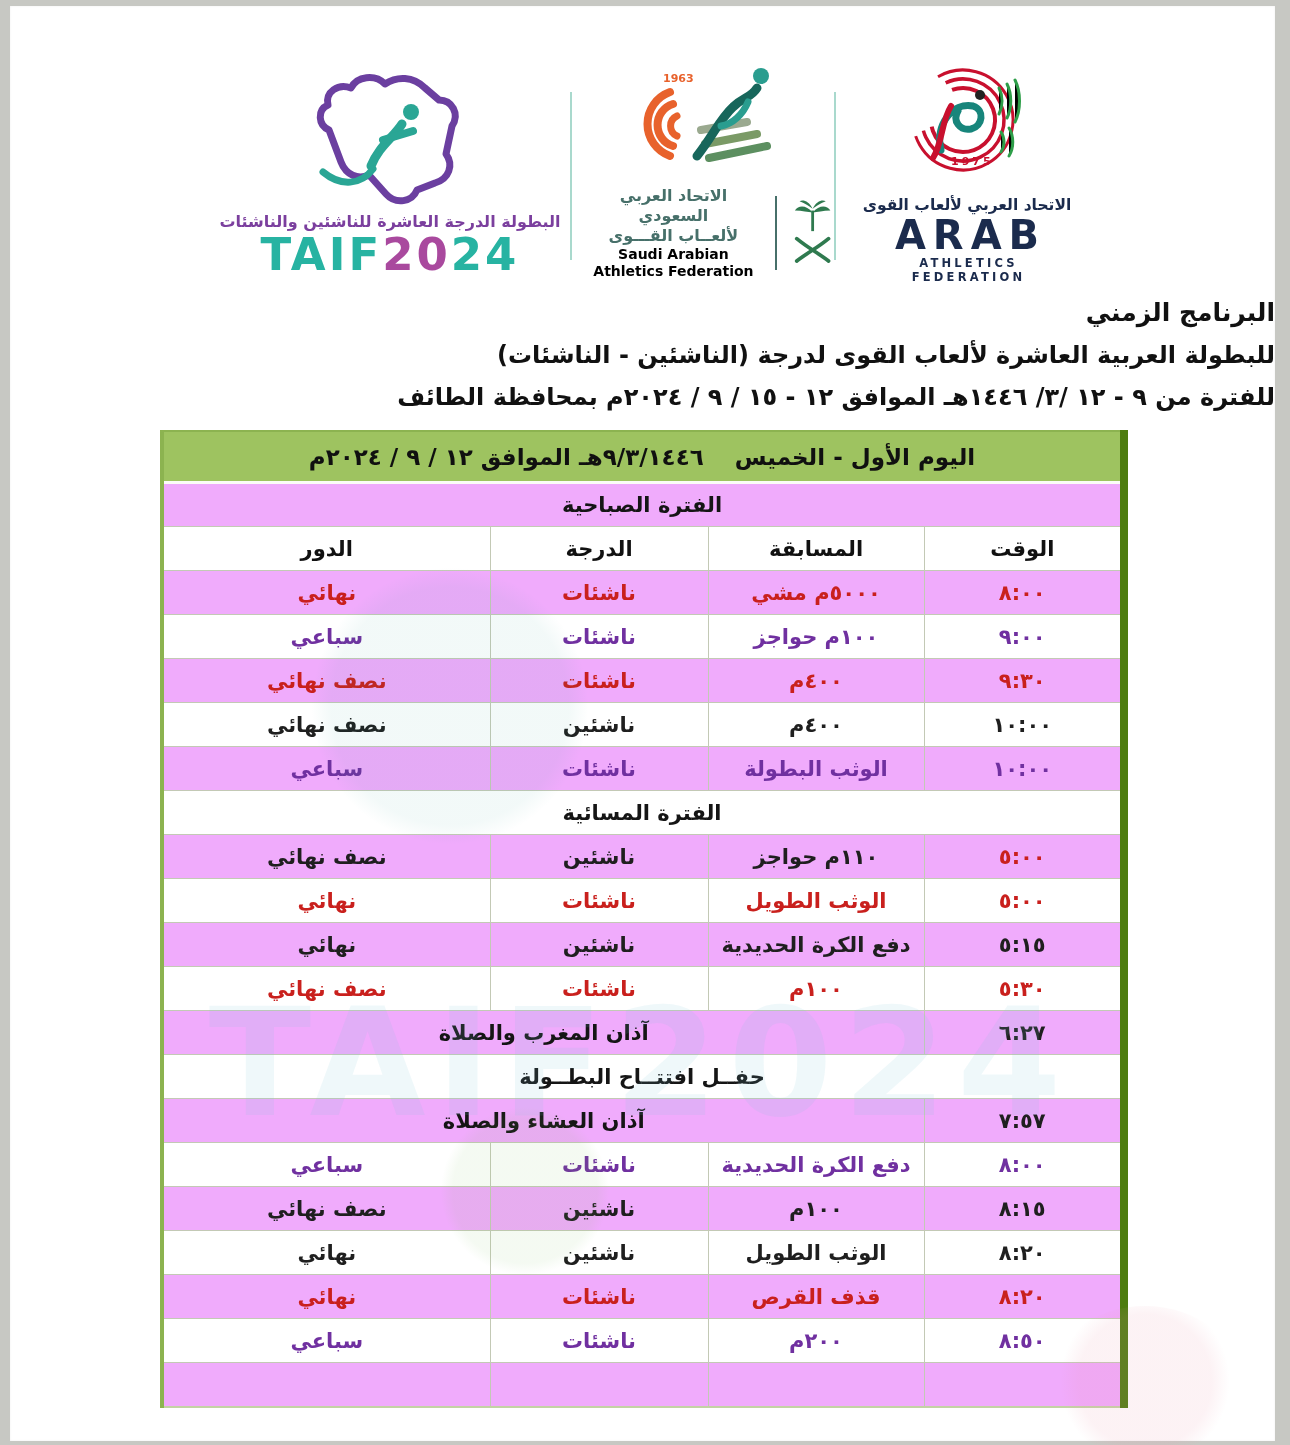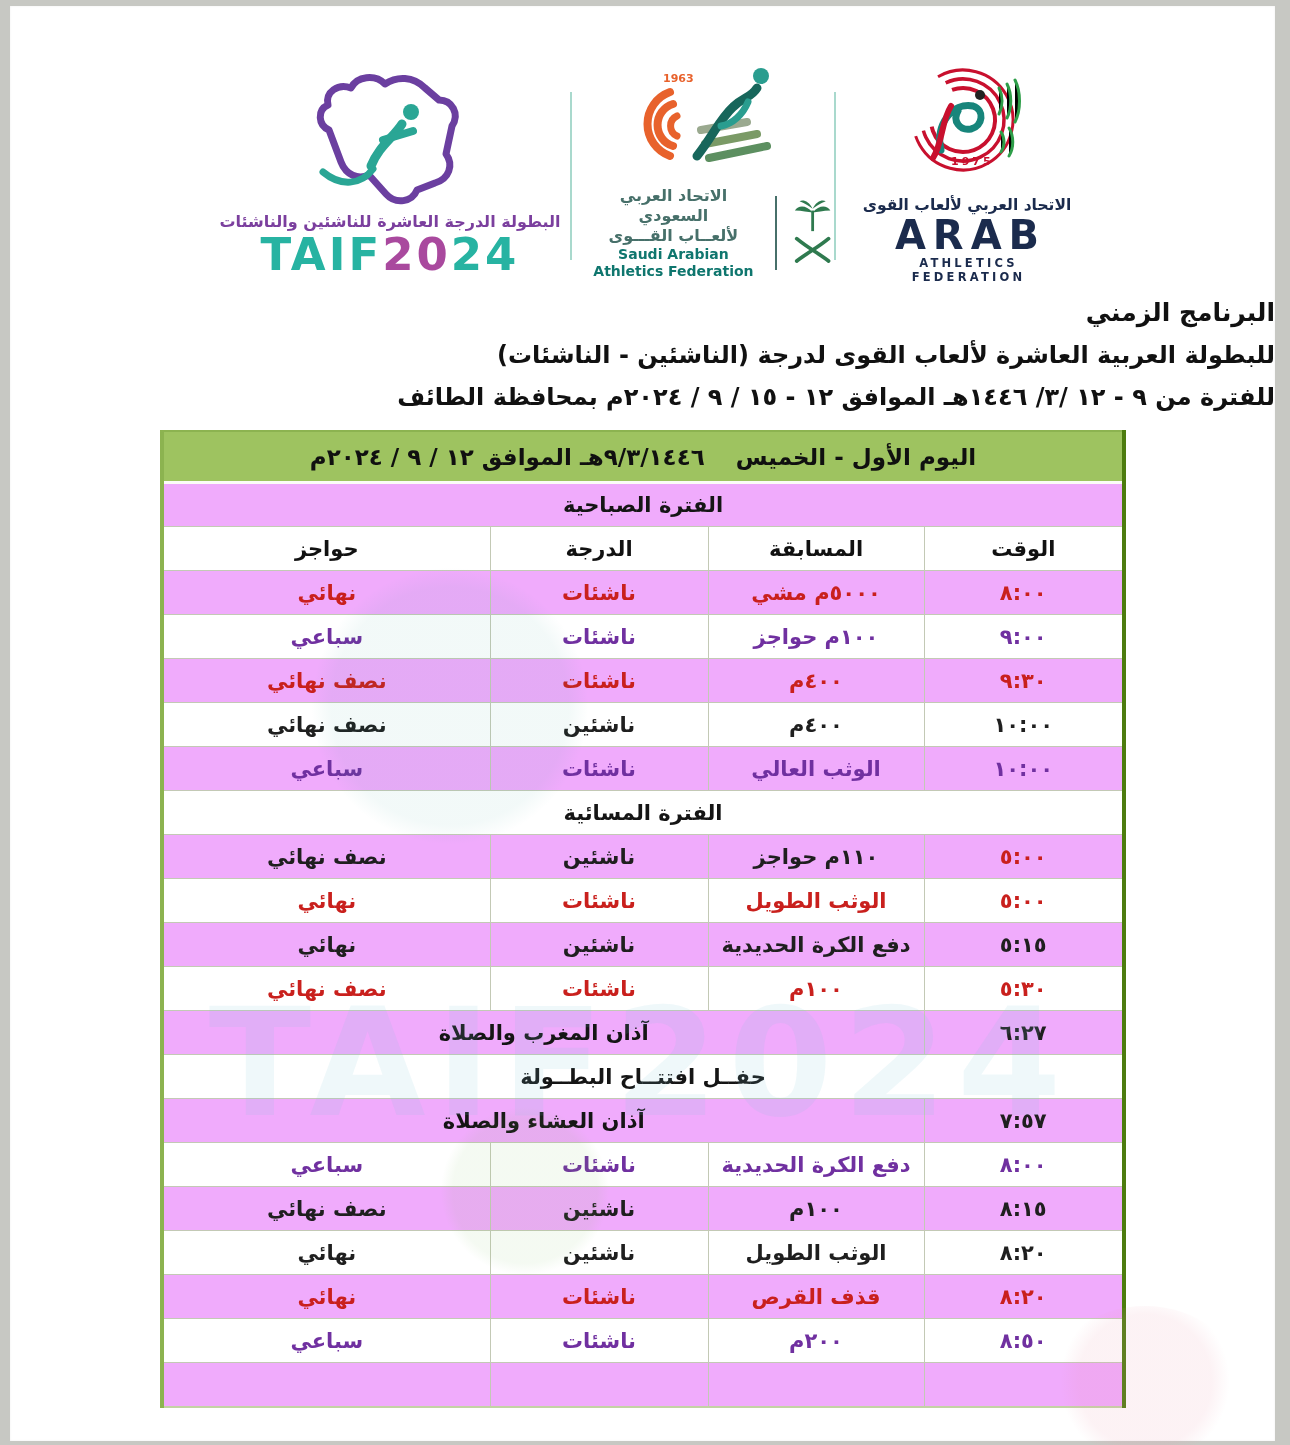--- a/index.html
+++ b/index.html
@@ -20,21 +20,21 @@
   .taif-tagline{font-size:16px;font-weight:bold;color:#7b3f9e;direction:rtl;margin-top:2px;}
   .taif-word{font-size:45px;font-weight:bold;letter-spacing:3px;line-height:1.05;}
   .wm-teal{color:#27b3a2;} .wm-magenta{color:#a9499e;}
   .vdivider{position:absolute;width:2px;background:#a9d9cd;}
   .vdiv-left{left:560px;top:86px;height:168px;}
   .vdiv-right{left:824px;top:86px;height:168px;}
   .logo-saaf{left:578px;top:46px;width:244px;}
   .saaf-lockup{display:flex;justify-content:center;align-items:center;gap:16px;margin-top:2px;}
   .saaf-text{text-align:center;}
   .saaf-ar{font-size:16px;font-weight:bold;color:#47706a;direction:rtl;line-height:1.25;}
-  .saaf-en{font-size:14px;font-weight:bold;color:#0f766e;line-height:1.2;}
+  .saaf-en{font-size:14px;font-weight:bold;color:#000000;line-height:1.2;}
   .saaf-bar{width:2px;height:74px;background:#47706a;}
   .logo-aaf{left:848px;top:56px;width:218px;}
   .aaf-ar{font-size:15.5px;font-weight:bold;color:#1b2b4d;direction:rtl;margin-top:2px;}
   .aaf-name{font-size:40px;font-weight:800;letter-spacing:7px;color:#1b2b4d;line-height:1.05;margin-left:7px;}
   .aaf-sub{font-size:11.5px;font-weight:bold;letter-spacing:3.2px;color:#1b2b4d;margin-left:3px;}
   
   .titles{position:absolute;left:0;top:292px;width:100%;text-align:right;direction:rtl;color:#111;}
   .title-1{font-size:25px;font-weight:bold;margin-bottom:14px;}
   .title-2{font-size:24px;font-weight:bold;margin-bottom:14px;}
   .title-3{font-size:24px;font-weight:bold;}
@@ -48,21 +48,21 @@
   .blob-teal{left:300px;top:560px;width:280px;height:280px;z-index:5;
     background:radial-gradient(circle,rgba(42,157,143,.06) 0 60%,rgba(42,157,143,0) 70%);}
   .blob-green{left:430px;top:1100px;width:170px;height:170px;z-index:5;
     background:radial-gradient(circle,rgba(120,190,90,.08) 0 60%,rgba(120,190,90,0) 70%);}
   .blob-pink{left:1040px;top:1300px;width:190px;height:150px;z-index:5;
     background:radial-gradient(circle,rgba(235,150,170,.12) 0 55%,rgba(235,150,170,0) 70%);}
   
   .sched-wrap{position:absolute;left:150px;top:424px;z-index:2;}
   table.sched{
     border-collapse:collapse;table-layout:fixed;direction:rtl;width:962px;
-    border-left:4px solid #8cb350;border-right:4px solid #4d7c0f;
+    border-left:4px solid #8cb350;border-right:8px solid #4d7c0f;
     border-bottom:2px solid #c3d2a4;
     border-radius:17px;
   }
   table.sched td,table.sched th{
     border:1px solid #c3c9b5;text-align:center;vertical-align:middle;
     font-weight:bold;overflow:hidden;white-space:nowrap;
   }
   tr.r-day td{
     background:#9ec360;height:47px;font-size:23px;color:#101010;
     border:2px solid #8cb350;border-bottom:3px solid #fbfdf7;
@@ -175,21 +175,21 @@
           <tr class="r-day">
             <td colspan="4">اليوم الأول - الخميس  ٩/٣/١٤٤٦هـ الموافق ١٢ / ٩ / ٢٠٢٤م</td>
           </tr>
           <tr class="r-std">
             <td class="cell-section bg-light" colspan="4">الفترة الصباحية</td>
           </tr>
           <tr class="r-std">
             <th class="cell-colhead bg-white">الوقت</th>
             <th class="cell-colhead bg-white">المسابقة</th>
             <th class="cell-colhead bg-white">الدرجة</th>
-            <th class="cell-colhead bg-white">حواجز</th>
+            <th class="cell-colhead bg-white">الدور</th>
           </tr>
           <tr class="r-std">
             <td class="c-red bg-light">٨:٠٠</td>
             <td class="c-red bg-light">٥٠٠٠م مشي</td>
             <td class="c-red bg-light">ناشئات</td>
             <td class="c-red bg-light">نهائي</td>
           </tr>
           <tr class="r-std">
             <td class="c-purple bg-white">٩:٠٠</td>
             <td class="c-purple bg-white">١٠٠م حواجز</td>
@@ -203,21 +203,21 @@
             <td class="c-red bg-light">نصف نهائي</td>
           </tr>
           <tr class="r-std">
             <td class="c-black bg-white">١٠:٠٠</td>
             <td class="c-black bg-white">٤٠٠م</td>
             <td class="c-black bg-white">ناشئين</td>
             <td class="c-black bg-white">نصف نهائي</td>
           </tr>
           <tr class="r-std">
             <td class="c-purple bg-light">١٠:٠٠</td>
-            <td class="c-purple bg-light">الوثب العالي</td>
+            <td class="c-purple bg-light">الوثب البطولة</td>
             <td class="c-purple bg-light">ناشئات</td>
             <td class="c-purple bg-light">سباعي</td>
           </tr>
           <tr class="r-std">
             <td class="cell-section bg-white" colspan="4">الفترة المسائية</td>
           </tr>
           <tr class="r-std">
             <td class="c-red bg-light">٥:٠٠</td>
             <td class="c-black bg-light">١١٠م حواجز</td>
             <td class="c-black bg-light">ناشئين</td>

